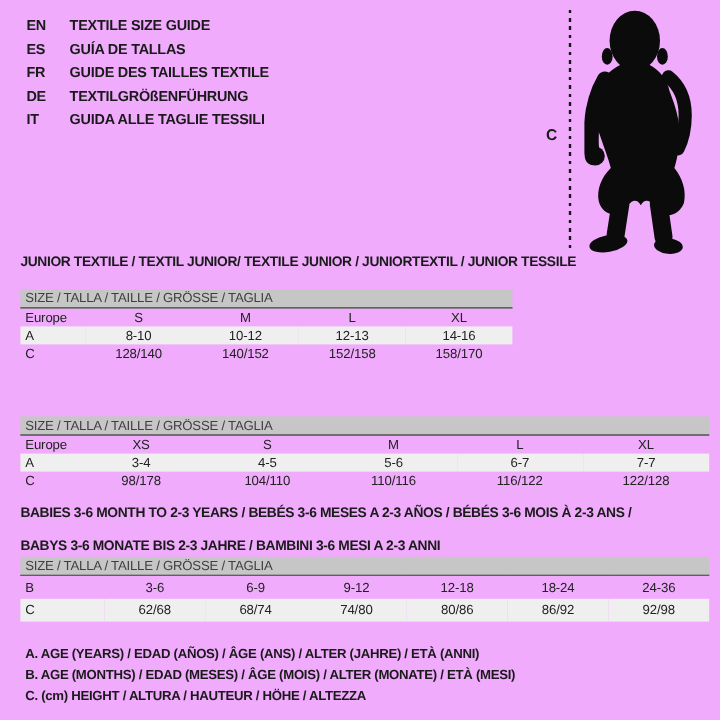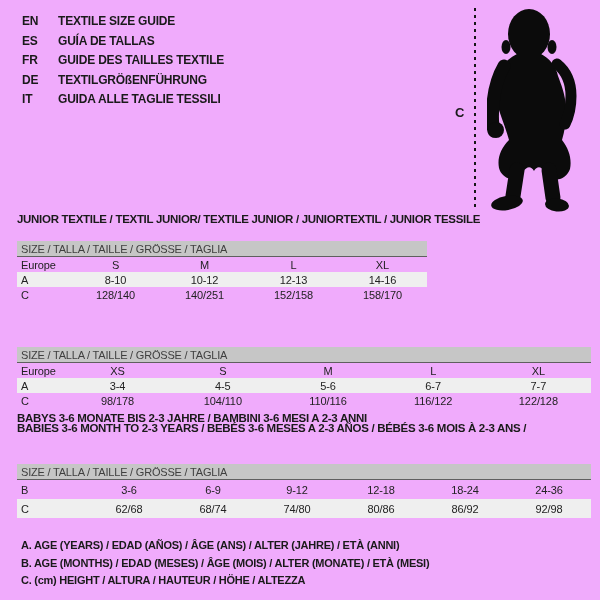--- a/index.html
+++ b/index.html
@@ -135,21 +135,21 @@
       <tr>
         <td class="lbl">A</td>
         <td>8-10</td>
         <td>10-12</td>
         <td>12-13</td>
         <td>14-16</td>
       </tr>
       <tr>
         <td class="lbl">C</td>
         <td>128/140</td>
-        <td>140/251</td>
+        <td>140/152</td>
         <td>152/158</td>
         <td>158/170</td>
       </tr>
     </tbody>
   </table>
 
   <table class="size-table t2">
     <colgroup>
         <col class="lblcol">
         <col>
@@ -185,21 +185,21 @@
         <td>98/178</td>
         <td>104/110</td>
         <td>110/116</td>
         <td>116/122</td>
         <td>122/128</td>
       </tr>
     </tbody>
   </table>
 
   <div class="sec-title" style="top:422px;">BABIES 3-6 MONTH TO 2-3 YEARS / BEBÉS 3-6 MESES A 2-3 AÑOS / BÉBÉS 3-6 MOIS À 2-3 ANS /</div>
-  <div class="sec-title" style="top:412px;">BABYS 3-6 MONATE BIS 2-3 JAHRE / BAMBINI 3-6 MESI A 2-3 ANNI</div>
+  <div class="sec-title" style="top:449px;">BABYS 3-6 MONATE BIS 2-3 JAHRE / BAMBINI 3-6 MESI A 2-3 ANNI</div>
   <table class="size-table t3">
     <colgroup>
         <col class="lblcol">
         <col>
         <col>
         <col>
         <col>
         <col>
         <col>
       </colgroup>

